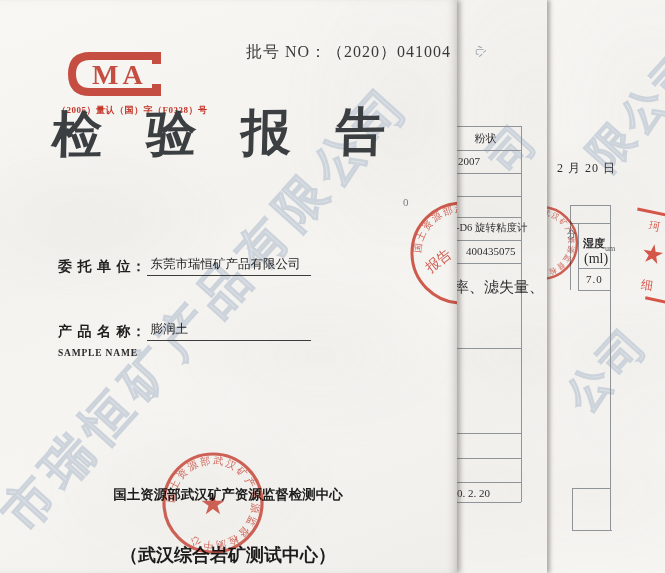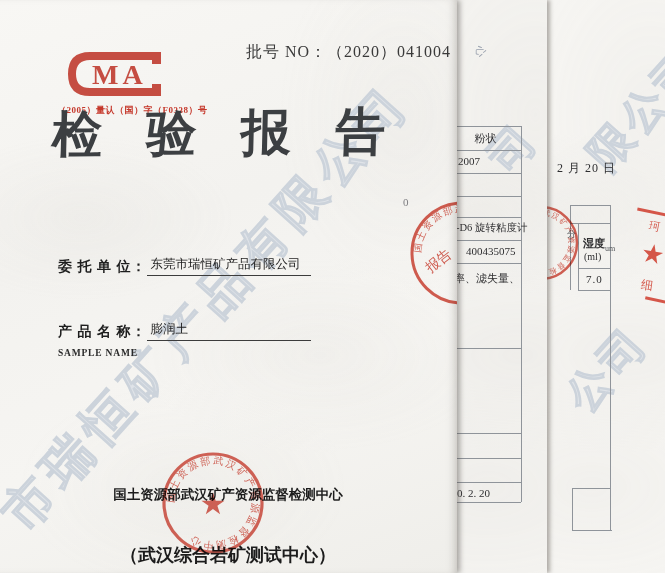--- a/index.html
+++ b/index.html
@@ -60,21 +60,21 @@
     <div class="hline" style="left:27px;top:223px;width:40px;"></div>
     <div class="hline" style="left:35px;top:268px;width:32px;"></div>
     <div class="hline" style="left:35px;top:290px;width:32px;"></div>
     <div class="hline" style="left:29px;top:488px;width:38px;"></div>
     <div class="vline" style="left:29px;top:488px;height:42px;"></div>
     <div class="hline" style="left:29px;top:530px;width:40px;"></div>
 
     <div class="cell" style="left:24px;top:228px;font-size:9px;color:#55585c;">分</div>
     <div class="cell" style="left:22px;top:244px;font-size:8px;color:#55585c;margin-left:40px;">um</div>
     <div class="cell" style="left:40px;top:236px;font-weight:700;">湿度</div>
-    <div class="cell" style="left:41px;top:251px;font-size:10px;">(ml)</div>
+    <div class="cell" style="left:41px;top:251px;font-size:14px;">(ml)</div>
     <div class="cell" style="left:43px;top:273px;letter-spacing:1px;font-family:Liberation Serif, serif;">7.0</div>
 
     <svg class="seal" style="left:-52px;top:196px;opacity:.8;" width="100" height="100" viewBox="0 0 100 100">
       <circle cx="50" cy="47" r="36" fill="none" stroke="#cf3b2c" stroke-width="2.5"></circle>
       <defs>
           <path id="arcR" d="M22,47 A28,28 0 1 1 78,47 A28,28 0 1 1 22,47"></path>
         </defs>
       <text font-size="7.5" fill="#cf3b2c" letter-spacing="1.5">
         <textPath href="#arcR">国土资源部武汉矿产资源监督检测中心</textPath>
       </text>
@@ -107,21 +107,21 @@
     <div class="hline" style="left:0;top:433px;width:71px;"></div>
     <div class="hline" style="left:0;top:458px;width:71px;"></div>
     <div class="hline" style="left:0;top:482px;width:71px;"></div>
     <div class="hline" style="left:0;top:502px;width:71px;"></div>
 
     <div class="cell" style="left:0;top:131px;width:71px;text-align:center;">粉状</div>
     <div class="cell" style="left:8px;top:155px;">2007</div>
     <div class="cell" style="left:2px;top:199px;">0</div>
     <div class="cell" style="left:6px;top:221px;font-size:10.5px;">-D6 旋转粘度计</div>
     <div class="cell" style="left:16px;top:245px;">400435075</div>
-    <div class="cell" style="left:4px;top:271px;font-size:11px;">率、滤失量、</div>
+    <div class="cell" style="left:4px;top:278px;font-size:15px;">率、滤失量、</div>
     <div class="cell" style="left:7px;top:487px;">0. 2. 20</div>
   </div>
 
   <div class="page" id="cover-page">
     <div class="wrinkle"></div>
     <div class="wm" style="left:-95px;top:248px;width:650px;font-size:50px;letter-spacing:8px;">市瑞恒矿产品有限公司</div>
 
     <svg class="seal" style="left:62px;top:48px;opacity:.88;" width="106" height="52" viewBox="0 0 106 52">
       <path d="M92,8 H28 Q10,8 10,26 Q10,44 28,44 H92" fill="none" stroke="#c5382b" stroke-width="8" stroke-linecap="square"></path>
       <rect x="90" y="4" width="9" height="12" fill="#c5382b"></rect>

